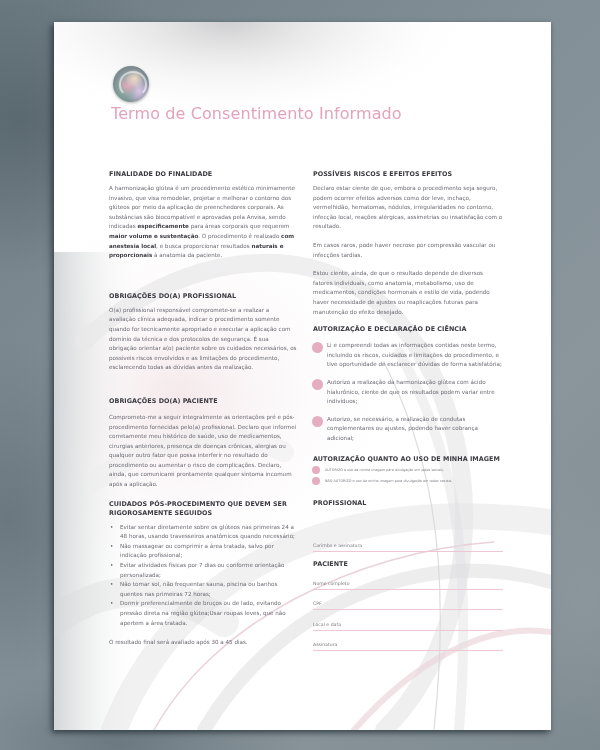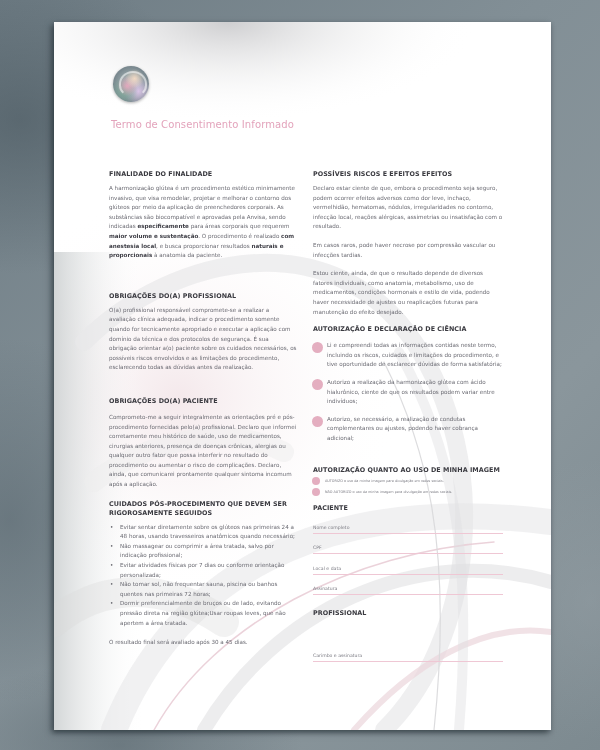--- a/index.html
+++ b/index.html
@@ -37,22 +37,22 @@
     box-shadow: 0 1px 3px rgba(0,0,0,0.3);
   }
   .logo::after {
     content: ""; position: absolute; left: 6px; top: 5px; width: 24px; height: 22px;
     border-radius: 50% 50% 45% 45%;
     border: 2px solid rgba(255,255,255,0.55);
     border-bottom-color: transparent;
   }
 
   .title1 {
-    position: absolute; left: 57px; top: 97px;
-    font-size: 10px; color: #e3a3bb; letter-spacing: 0.1px; text-align: center;
+    position: absolute; left: 57px; top: 82px;
+    font-size: 16px; color: #e3a3bb; letter-spacing: 0.1px; text-align: center;
   }
   .title2 {
     position: absolute; left: 57px; top: 104px;
     font-size: 12px; color: #2a2a2e; letter-spacing: 0.05px;
   }
 
   .col { position: absolute; width: 188px; }
   .col-left { left: 55px; top: 148px; }
   .col-right { left: 259px; top: 148px; width: 190px; }
 
@@ -188,49 +188,49 @@
         <div class="check-item" style="margin-top:8px">
           <span class="check-dot"></span>
           <p class="p">Autorizo a realização da harmonização glútea com ácido hialurônico, ciente de que os resultados podem variar entre indivíduos;</p>
         </div>
         <div class="check-item" style="margin-top:8px">
           <span class="check-dot"></span>
           <p class="p">Autorizo, se necessário, a realização de condutas complementares ou ajustes, podendo haver cobrança adicional;</p>
         </div>
       </section>
 
-      <section style="margin-top:23px">
+      <section style="margin-top:12px">
         <div class="h">AUTORIZAÇÃO QUANTO AO USO DE MINHA IMAGEM</div>
         <div class="img-opt" style="margin-top:2px">
           <span class="img-dot"></span>
           <span>AUTORIZO o uso da minha imagem para divulgação em redes sociais.</span>
         </div>
         <div class="img-opt">
           <span class="img-dot"></span>
           <span>NÃO AUTORIZO o uso da minha imagem para divulgação em redes sociais.</span>
         </div>
       </section>
 
-      <section style="margin-top:8px">
-        <div class="h">PACIENTE</div>
-        <div class="field">
-            <span>Nome completo</span>
-          </div>
-        <div class="field">
-            <span>CPF</span>
-          </div>
-        <div class="field">
-            <span>Local e data</span>
-          </div>
-        <div class="field">
-            <span>Assinatura</span>
-          </div>
-      </section>
-
       <section style="margin-top:14px">
         <div class="h">PROFISSIONAL</div>
         <div class="field" style="height:44px">
             <span>Carimbo e assinatura</span>
           </div>
       </section>
+
+      <section style="margin-top:8px">
+        <div class="h">PACIENTE</div>
+        <div class="field">
+            <span>Nome completo</span>
+          </div>
+        <div class="field">
+            <span>CPF</span>
+          </div>
+        <div class="field">
+            <span>Local e data</span>
+          </div>
+        <div class="field">
+            <span>Assinatura</span>
+          </div>
+      </section>
     </div>
   </div>
 </div>
 
 </body></html>

